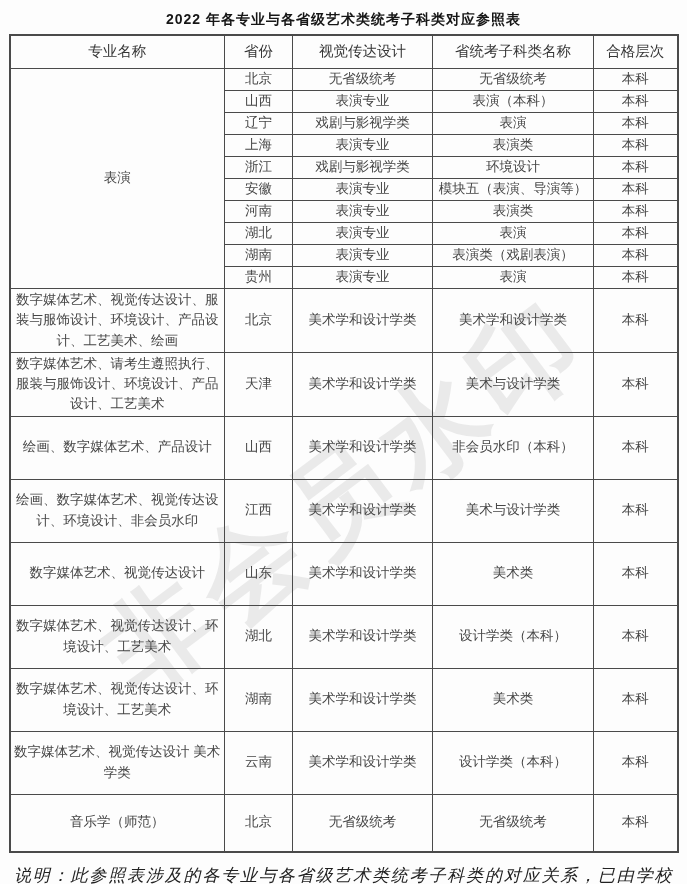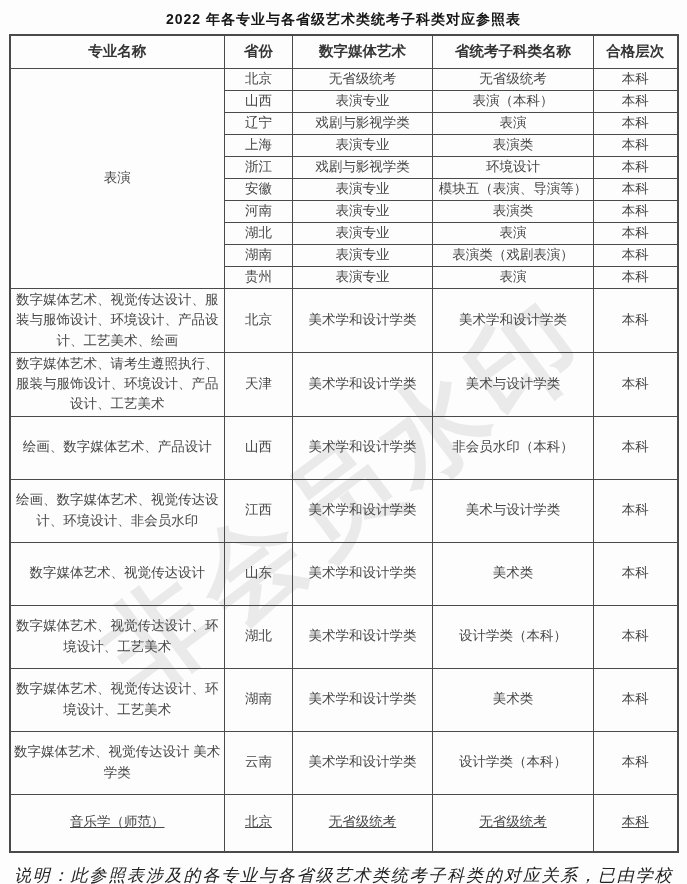--- a/index.html
+++ b/index.html
@@ -57,28 +57,28 @@
     border: 1px solid #4a4a4a;
     text-align: center;
     vertical-align: middle;
     padding: 1px 3px;
     font-size: 13.5px;
     color: #464646;
     line-height: 1.5;
     overflow: hidden;
   }
   table.ref-table thead th {
-    font-weight: bold;
+    font-weight: normal;
     color: #353535;
     font-size: 14.5px;
     height: 30px;
   }
   tr.thin td { height: 19px; line-height: 1.2; }
   tr.tall td { height: 60px; }
-  tr.last td { height: 54px; text-decoration: underline; }
+  tr.last td { height: 54px; }
   td.major-cell { padding: 2px 6px; }
   .note {
     position: relative;
     z-index: 1;
     margin: 9px 14px 0 14px;
     font-family: "Liberation Serif", "DejaVu Serif", serif;
     font-style: italic;
     font-size: 17px;
     letter-spacing: 1.5px;
     line-height: 1.7;
@@ -100,21 +100,21 @@
       <col style="width:215px">
       <col style="width:68px">
       <col style="width:140px">
       <col style="width:161px">
       <col style="width:84px">
     </colgroup>
     <thead>
       <tr>
         <th>专业名称</th>
         <th>省份</th>
-        <th>数字媒体艺术</th>
+        <th>视觉传达设计</th>
         <th>省统考子科类名称</th>
         <th>合格层次</th>
       </tr>
     </thead>
     <tbody>
         <tr class="thin">
           <td rowspan="10" class="major-cell">表演</td>
           <td>北京</td>
           <td>无省级统考</td>
           <td>无省级统考</td>

